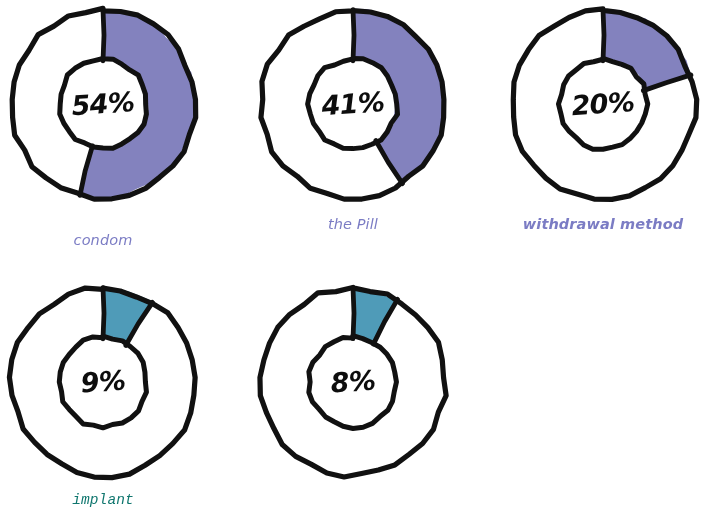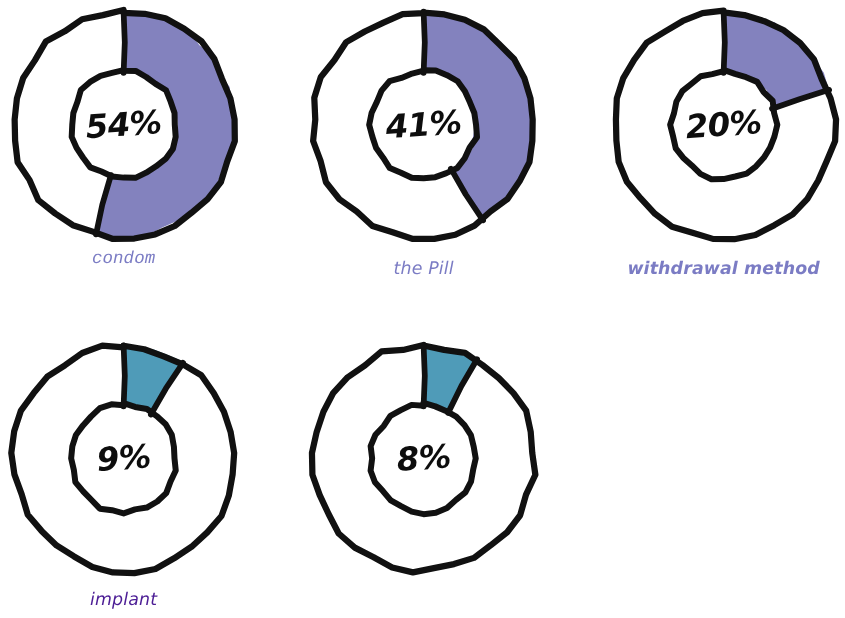--- a/index.html
+++ b/index.html
@@ -54,21 +54,21 @@
   <div class="donut-cell" style="left:3px; top:4px; width:200px; height:235px;">
     <svg class="donut-svg" width="200" height="200" viewBox="0 0 200 200" id="svg-0">
         <path d="M 100.00 6.82 L 117.48 7.50 L 134.87 11.15 L 150.48 19.89 L 164.98 30.49 L 175.60 45.09 L 182.03 61.79 L 188.99 77.98 L 192.47 95.51 L 192.69 113.59 L 186.39 130.50 L 181.07 147.74 L 170.02 161.89 L 156.55 173.35 L 142.63 184.34 L 126.30 191.37 L 108.87 194.79 L 91.09 195.14 L 74.38 189.00 L 57.71 183.67 L 43.02 173.91 L 28.96 162.78 L 21.70 146.11 L 11.68 131.18 L 9.59 113.26 L 9.20 95.59 L 11.10 78.00 L 16.31 61.01 L 26.07 46.30 L 35.16 30.64 L 50.95 22.14 L 65.46 11.99 L 82.73 8.61 L 100.00 4.36 Z M 100.00 54.86 L 89.96 55.14 L 81.19 60.16 L 73.35 65.91 L 64.60 71.21 L 60.77 80.73 L 57.56 90.12 L 57.34 100.00 L 56.60 110.10 L 58.94 120.17 L 65.03 128.45 L 72.95 134.59 L 81.17 139.88 L 90.11 144.19 L 100.00 144.01 L 109.62 143.01 L 118.39 138.95 L 127.74 135.47 L 133.72 127.43 L 139.19 119.25 L 143.26 110.07 L 142.78 100.00 L 141.88 90.25 L 138.53 81.07 L 135.65 71.00 L 127.93 64.28 L 119.23 59.27 L 109.67 56.80 L 100.00 54.45 Z" fill-rule="evenodd" fill="#ffffff" stroke="none"></path>
         <path d="M 100.00 4.87 L 113.92 8.67 L 127.71 11.28 L 141.59 14.94 L 154.28 21.94 L 163.24 33.63 L 174.98 42.41 L 179.83 56.44 L 188.39 68.41 L 190.18 83.00 L 190.44 97.36 L 192.02 111.86 L 186.46 125.35 L 181.90 138.73 L 176.68 152.18 L 167.33 163.03 L 157.36 173.24 L 144.88 180.00 L 132.13 185.62 L 119.44 192.43 L 105.27 193.97 L 91.11 193.04 L 77.67 188.72 L 89.33 142.38 L 97.33 143.30 L 105.48 144.23 L 113.98 143.87 L 121.55 139.98 L 127.87 134.36 L 134.75 129.32 L 137.52 121.04 L 142.20 113.99 L 145.33 105.84 L 144.88 97.12 L 143.78 88.53 L 140.89 80.37 L 136.50 72.95 L 129.71 67.73 L 123.37 62.43 L 116.75 56.86 L 108.15 56.40 L 100.00 56.16 Z" fill="#8382be" stroke="none"></path>
         <path d="M 100.00 6.82 L 117.48 7.50 L 134.87 11.15 L 150.48 19.89 L 164.98 30.49 L 175.60 45.09 L 182.03 61.79 L 188.99 77.98 L 192.47 95.51 L 192.69 113.59 L 186.39 130.50 L 181.07 147.74 L 170.02 161.89 L 156.55 173.35 L 142.63 184.34 L 126.30 191.37 L 108.87 194.79 L 91.09 195.14 L 74.38 189.00 L 57.71 183.67 L 43.02 173.91 L 28.96 162.78 L 21.70 146.11 L 11.68 131.18 L 9.59 113.26 L 9.20 95.59 L 11.10 78.00 L 16.31 61.01 L 26.07 46.30 L 35.16 30.64 L 50.95 22.14 L 65.46 11.99 L 82.73 8.61 L 100.00 4.36 Z" fill="none" stroke="#111111" stroke-width="5.2" stroke-linejoin="round" stroke-linecap="round"></path>
         <path d="M 100.00 54.86 L 110.04 55.14 L 118.81 60.16 L 126.65 65.91 L 135.40 71.21 L 139.23 80.73 L 142.44 90.12 L 142.66 100.00 L 143.40 110.10 L 141.06 120.17 L 134.97 128.45 L 127.05 134.59 L 118.83 139.88 L 109.89 144.19 L 100.00 144.01 L 90.38 143.01 L 81.61 138.95 L 72.26 135.47 L 66.28 127.43 L 60.81 119.25 L 56.74 110.07 L 57.22 100.00 L 58.12 90.25 L 61.47 81.07 L 64.35 71.00 L 72.07 64.28 L 80.77 59.27 L 90.33 56.80 L 100.00 54.45 Z" fill="none" stroke="#111111" stroke-width="5" stroke-linejoin="round" stroke-linecap="round"></path>
         <path d="M 100.00 56.73 L 101.00 31.23 L 100.00 5.72" fill="none" stroke="#111111" stroke-width="4.8" stroke-linecap="round" stroke-linejoin="round"></path>
         <path d="M 89.45 141.92 L 82.23 166.62 L 77.01 191.33" fill="none" stroke="#111111" stroke-width="4.8" stroke-linecap="round" stroke-linejoin="round"></path>
         <text x="100" y="109" text-anchor="middle" class="pct-text" transform="rotate(-4 100 100)">54%</text>
       </svg>
-    <div class="donut-label" style="top:204px; color:#7b7cc4;font-family:Liberation Mono, monospace;">condom</div>
+    <div class="donut-label" style="top:228px; color:#7b7cc4;">condom</div>
   </div>
 
   <div class="donut-cell" style="left:253px; top:4px; width:200px; height:235px;">
     <svg class="donut-svg" width="200" height="200" viewBox="0 0 200 200" id="svg-1">
         <path d="M 100.00 6.59 L 117.38 8.02 L 134.38 12.41 L 150.12 20.46 L 162.87 32.74 L 175.42 45.22 L 183.89 60.92 L 189.06 77.96 L 190.90 95.58 L 190.63 113.29 L 188.21 131.14 L 179.97 147.09 L 169.92 161.80 L 155.70 172.25 L 142.45 183.98 L 126.38 191.62 L 108.90 195.07 L 91.10 195.10 L 74.24 189.49 L 57.37 184.34 L 44.29 172.26 L 29.86 161.99 L 18.65 147.91 L 14.20 130.29 L 7.94 113.50 L 9.74 95.61 L 8.91 77.46 L 14.36 60.11 L 25.74 46.06 L 35.56 31.07 L 51.00 22.24 L 66.57 14.82 L 82.57 7.76 L 100.00 6.89 Z M 100.00 54.57 L 89.86 54.68 L 80.49 58.68 L 71.63 63.71 L 65.60 72.02 L 61.49 81.08 L 57.73 90.16 L 56.29 100.00 L 55.48 110.36 L 61.63 118.85 L 65.73 127.87 L 71.90 135.94 L 81.00 140.24 L 90.24 143.63 L 100.00 144.62 L 109.89 144.18 L 118.85 139.93 L 128.17 136.04 L 133.72 127.43 L 139.53 119.42 L 142.66 109.93 L 145.36 100.00 L 143.27 89.93 L 138.93 80.88 L 135.04 71.50 L 128.40 63.68 L 118.43 60.97 L 109.56 57.29 L 100.00 54.87 Z" fill-rule="evenodd" fill="#ffffff" stroke="none"></path>
         <path d="M 100.00 4.70 L 114.21 5.09 L 127.79 9.35 L 140.13 16.25 L 152.57 22.65 L 163.95 31.05 L 173.40 41.70 L 178.50 55.20 L 185.01 67.51 L 187.91 81.17 L 190.38 94.88 L 189.81 108.83 L 190.44 123.32 L 184.50 136.36 L 179.11 149.55 L 170.48 160.83 L 159.98 170.17 L 149.54 179.62 L 123.02 137.00 L 130.85 133.81 L 135.92 127.13 L 140.54 120.14 L 140.90 111.51 L 142.31 103.69 L 144.35 95.52 L 142.94 87.28 L 139.51 79.69 L 133.77 73.78 L 130.30 65.88 L 122.45 62.83 L 115.98 57.72 L 107.91 56.64 L 100.00 55.38 Z" fill="#8382be" stroke="none"></path>
         <path d="M 100.00 6.59 L 117.38 8.02 L 134.38 12.41 L 150.12 20.46 L 162.87 32.74 L 175.42 45.22 L 183.89 60.92 L 189.06 77.96 L 190.90 95.58 L 190.63 113.29 L 188.21 131.14 L 179.97 147.09 L 169.92 161.80 L 155.70 172.25 L 142.45 183.98 L 126.38 191.62 L 108.90 195.07 L 91.10 195.10 L 74.24 189.49 L 57.37 184.34 L 44.29 172.26 L 29.86 161.99 L 18.65 147.91 L 14.20 130.29 L 7.94 113.50 L 9.74 95.61 L 8.91 77.46 L 14.36 60.11 L 25.74 46.06 L 35.56 31.07 L 51.00 22.24 L 66.57 14.82 L 82.57 7.76 L 100.00 6.89 Z" fill="none" stroke="#111111" stroke-width="5.2" stroke-linejoin="round" stroke-linecap="round"></path>
         <path d="M 100.00 54.57 L 110.14 54.68 L 119.51 58.68 L 128.37 63.71 L 134.40 72.02 L 138.51 81.08 L 142.27 90.16 L 143.71 100.00 L 144.52 110.36 L 138.37 118.85 L 134.27 127.87 L 128.10 135.94 L 119.00 140.24 L 109.76 143.63 L 100.00 144.62 L 90.11 144.18 L 81.15 139.93 L 71.83 136.04 L 66.28 127.43 L 60.47 119.42 L 57.34 109.93 L 54.64 100.00 L 56.73 89.93 L 61.07 80.88 L 64.96 71.50 L 71.60 63.68 L 81.57 60.97 L 90.44 57.29 L 100.00 54.87 Z" fill="none" stroke="#111111" stroke-width="5" stroke-linejoin="round" stroke-linecap="round"></path>
         <path d="M 100.00 56.73 L 101.00 31.22 L 100.00 5.72" fill="none" stroke="#111111" stroke-width="4.8" stroke-linecap="round" stroke-linejoin="round"></path>
         <path d="M 122.74 136.54 L 135.13 158.08 L 149.53 179.61" fill="none" stroke="#111111" stroke-width="4.8" stroke-linecap="round" stroke-linejoin="round"></path>
@@ -93,21 +93,21 @@
   <div class="donut-cell" style="left:3px; top:282px; width:200px; height:233px;">
     <svg class="donut-svg" width="200" height="200" viewBox="0 0 200 200" id="svg-3">
         <path d="M 100.00 6.14 L 117.18 9.06 L 133.39 14.94 L 149.40 21.60 L 164.74 30.75 L 175.06 45.48 L 183.62 61.05 L 189.19 77.93 L 192.14 95.52 L 190.85 113.32 L 187.70 130.96 L 181.57 148.04 L 169.71 161.62 L 156.73 173.57 L 142.09 183.27 L 126.52 192.13 L 108.95 195.63 L 91.10 195.03 L 73.95 190.48 L 58.71 181.70 L 44.11 172.49 L 31.65 160.41 L 20.17 147.01 L 15.08 129.98 L 9.00 113.35 L 6.42 95.45 L 8.81 77.44 L 14.46 60.16 L 25.09 45.59 L 36.37 31.93 L 51.12 22.42 L 65.52 12.14 L 82.25 6.05 L 100.00 7.45 Z M 100.00 54.01 L 90.40 57.12 L 80.57 58.85 L 72.43 64.74 L 64.94 71.48 L 59.85 80.28 L 58.07 90.24 L 57.59 100.00 L 56.55 110.12 L 60.88 119.22 L 64.48 128.90 L 71.92 135.91 L 80.65 140.98 L 90.49 142.50 L 100.00 145.85 L 109.65 143.14 L 119.79 141.91 L 126.93 134.45 L 133.73 127.43 L 140.20 119.75 L 141.46 109.65 L 143.71 100.00 L 142.74 90.05 L 139.73 80.48 L 133.82 72.49 L 127.22 65.18 L 119.78 58.10 L 110.09 54.91 L 100.00 55.71 Z" fill-rule="evenodd" fill="#ffffff" stroke="none"></path>
         <path d="M 100.00 4.37 L 113.01 6.74 L 125.77 9.51 L 137.94 14.30 L 150.14 19.41 L 123.10 62.88 L 116.19 58.30 L 108.11 56.65 L 100.00 54.27 Z" fill="#4f9bb8" stroke="none"></path>
         <path d="M 100.00 6.14 L 117.18 9.06 L 133.39 14.94 L 149.40 21.60 L 164.74 30.75 L 175.06 45.48 L 183.62 61.05 L 189.19 77.93 L 192.14 95.52 L 190.85 113.32 L 187.70 130.96 L 181.57 148.04 L 169.71 161.62 L 156.73 173.57 L 142.09 183.27 L 126.52 192.13 L 108.95 195.63 L 91.10 195.03 L 73.95 190.48 L 58.71 181.70 L 44.11 172.49 L 31.65 160.41 L 20.17 147.01 L 15.08 129.98 L 9.00 113.35 L 6.42 95.45 L 8.81 77.44 L 14.46 60.16 L 25.09 45.59 L 36.37 31.93 L 51.12 22.42 L 65.52 12.14 L 82.25 6.05 L 100.00 7.45 Z" fill="none" stroke="#111111" stroke-width="5.2" stroke-linejoin="round" stroke-linecap="round"></path>
         <path d="M 100.00 54.01 L 109.60 57.12 L 119.43 58.85 L 127.57 64.74 L 135.06 71.48 L 140.15 80.28 L 141.93 90.24 L 142.41 100.00 L 143.45 110.12 L 139.12 119.22 L 135.52 128.90 L 128.08 135.91 L 119.35 140.98 L 109.51 142.50 L 100.00 145.85 L 90.35 143.14 L 80.21 141.91 L 73.07 134.45 L 66.27 127.43 L 59.80 119.75 L 58.54 109.65 L 56.29 100.00 L 57.26 90.05 L 60.27 80.48 L 66.18 72.49 L 72.78 65.18 L 80.22 58.10 L 89.91 54.91 L 100.00 55.71 Z" fill="none" stroke="#111111" stroke-width="5" stroke-linejoin="round" stroke-linecap="round"></path>
         <path d="M 100.00 56.73 L 101.00 31.22 L 100.00 5.72" fill="none" stroke="#111111" stroke-width="4.8" stroke-linecap="round" stroke-linejoin="round"></path>
         <path d="M 122.74 63.45 L 135.14 41.92 L 149.53 20.39" fill="none" stroke="#111111" stroke-width="4.8" stroke-linecap="round" stroke-linejoin="round"></path>
         <text x="100" y="109" text-anchor="middle" class="pct-text" transform="rotate(-4 100 100)">9%</text>
       </svg>
-    <div class="donut-label" style="top:210px; color:#4c1d95;">implant</div>
+    <div class="donut-label" style="top:210px; color:#0f766e;font-family:Liberation Mono, monospace;">implant</div>
   </div>
 
   <div class="donut-cell" style="left:253px; top:282px; width:200px; height:233px;">
     <svg class="donut-svg" width="200" height="200" viewBox="0 0 200 200" id="svg-4">
         <path d="M 100.00 5.91 L 117.09 9.58 L 134.53 12.03 L 149.04 22.17 L 162.63 33.00 L 174.88 45.61 L 185.48 60.18 L 189.26 77.91 L 190.57 95.60 L 193.14 113.66 L 185.36 130.13 L 180.47 147.39 L 169.61 161.52 L 155.88 172.47 L 141.91 182.91 L 125.35 188.07 L 108.56 191.45 L 91.11 194.99 L 73.81 190.97 L 58.37 182.37 L 42.66 174.37 L 29.22 162.56 L 20.93 146.57 L 13.44 130.56 L 7.34 113.59 L 6.96 95.48 L 10.90 77.95 L 16.52 61.11 L 24.77 45.35 L 36.77 32.36 L 51.17 22.51 L 64.99 10.81 L 82.92 9.60 L 100.00 5.48 Z M 100.00 53.72 L 90.30 56.65 L 81.35 60.49 L 72.84 65.26 L 65.94 72.29 L 60.57 80.63 L 58.24 90.28 L 56.55 100.00 L 58.74 109.61 L 60.51 119.40 L 65.18 128.33 L 72.99 134.54 L 80.48 141.35 L 89.86 145.32 L 100.00 146.46 L 109.92 144.31 L 118.78 139.77 L 127.37 135.01 L 133.73 127.44 L 140.54 119.92 L 144.17 110.28 L 142.88 100.00 L 144.13 89.73 L 140.13 80.29 L 133.21 72.98 L 127.69 64.58 L 118.98 59.80 L 109.98 55.40 L 100.00 56.13 Z" fill-rule="evenodd" fill="#ffffff" stroke="none"></path>
         <path d="M 100.00 4.20 L 111.46 7.45 L 122.34 11.26 L 133.27 14.28 L 144.33 17.75 L 120.80 61.41 L 114.25 58.28 L 107.38 55.50 L 100.00 54.40 Z" fill="#4f9bb8" stroke="none"></path>
         <path d="M 100.00 5.91 L 117.09 9.58 L 134.53 12.03 L 149.04 22.17 L 162.63 33.00 L 174.88 45.61 L 185.48 60.18 L 189.26 77.91 L 190.57 95.60 L 193.14 113.66 L 185.36 130.13 L 180.47 147.39 L 169.61 161.52 L 155.88 172.47 L 141.91 182.91 L 125.35 188.07 L 108.56 191.45 L 91.11 194.99 L 73.81 190.97 L 58.37 182.37 L 42.66 174.37 L 29.22 162.56 L 20.93 146.57 L 13.44 130.56 L 7.34 113.59 L 6.96 95.48 L 10.90 77.95 L 16.52 61.11 L 24.77 45.35 L 36.77 32.36 L 51.17 22.51 L 64.99 10.81 L 82.92 9.60 L 100.00 5.48 Z" fill="none" stroke="#111111" stroke-width="5.2" stroke-linejoin="round" stroke-linecap="round"></path>
         <path d="M 100.00 53.72 L 109.70 56.65 L 118.65 60.49 L 127.16 65.26 L 134.06 72.29 L 139.43 80.63 L 141.76 90.28 L 143.45 100.00 L 141.26 109.61 L 139.49 119.40 L 134.82 128.33 L 127.01 134.54 L 119.52 141.35 L 110.14 145.32 L 100.00 146.46 L 90.08 144.31 L 81.22 139.77 L 72.63 135.01 L 66.27 127.44 L 59.46 119.92 L 55.83 110.28 L 57.12 100.00 L 55.87 89.73 L 59.87 80.29 L 66.79 72.98 L 72.31 64.58 L 81.02 59.80 L 90.02 55.40 L 100.00 56.13 Z" fill="none" stroke="#111111" stroke-width="5" stroke-linejoin="round" stroke-linecap="round"></path>
         <path d="M 100.00 56.72 L 101.00 31.22 L 100.00 5.72" fill="none" stroke="#111111" stroke-width="4.8" stroke-linecap="round" stroke-linejoin="round"></path>
         <path d="M 120.44 62.07 L 131.49 39.72 L 144.54 17.37" fill="none" stroke="#111111" stroke-width="4.8" stroke-linecap="round" stroke-linejoin="round"></path>

